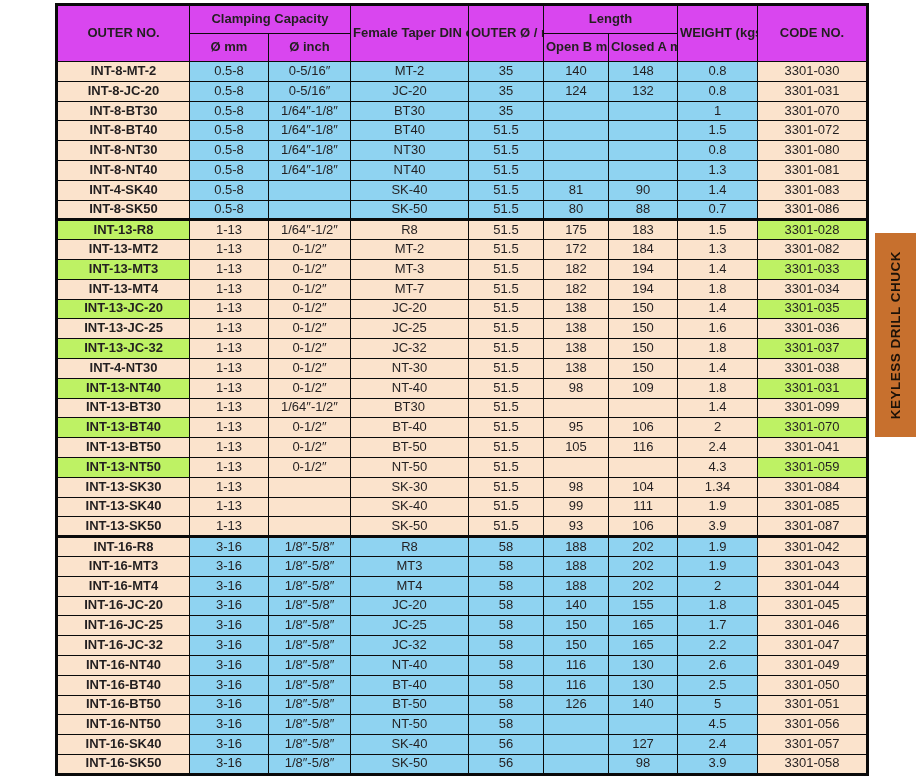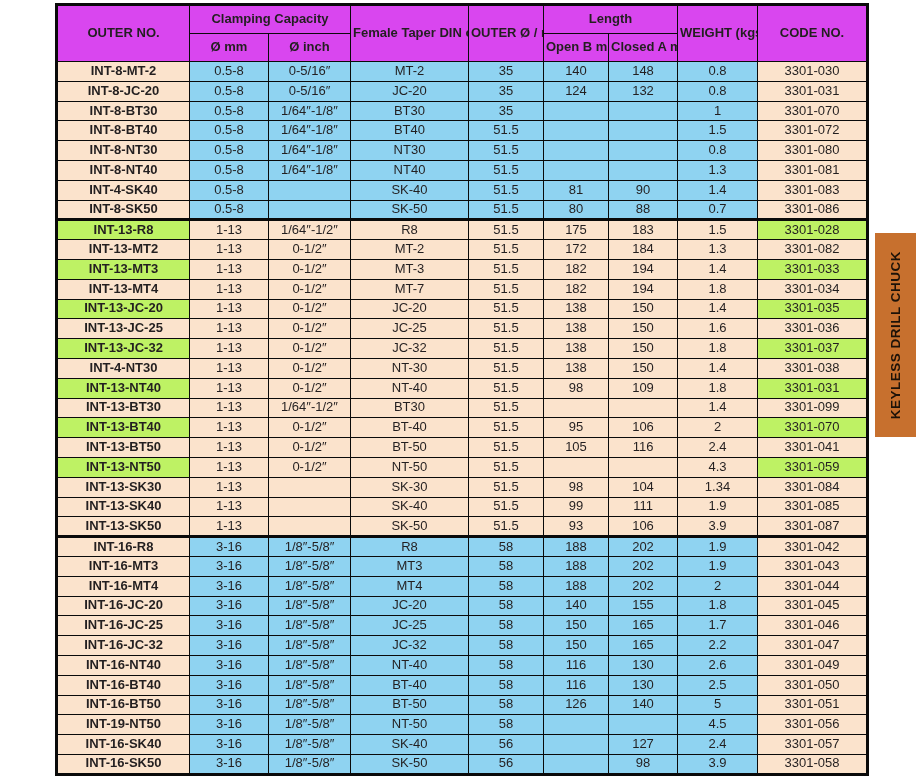--- a/index.html
+++ b/index.html
@@ -440,21 +440,21 @@
     <td class="mid">3-16</td>
     <td class="mid">1/8″-5/8″</td>
     <td class="mid">BT-50</td>
     <td class="mid">58</td>
     <td class="mid">126</td>
     <td class="mid">140</td>
     <td class="mid">5</td>
     <td class="edge col-code">3301-051</td>
   </tr>
       <tr class="body-blue edge-peach">
-    <td class="edge col-order">INT-19-NT50</td>
+    <td class="edge col-order">INT-16-NT50</td>
     <td class="mid">3-16</td>
     <td class="mid">1/8″-5/8″</td>
     <td class="mid">NT-50</td>
     <td class="mid">58</td>
     <td class="mid"></td>
     <td class="mid"></td>
     <td class="mid">4.5</td>
     <td class="edge col-code">3301-056</td>
   </tr>
       <tr class="body-blue edge-peach">

